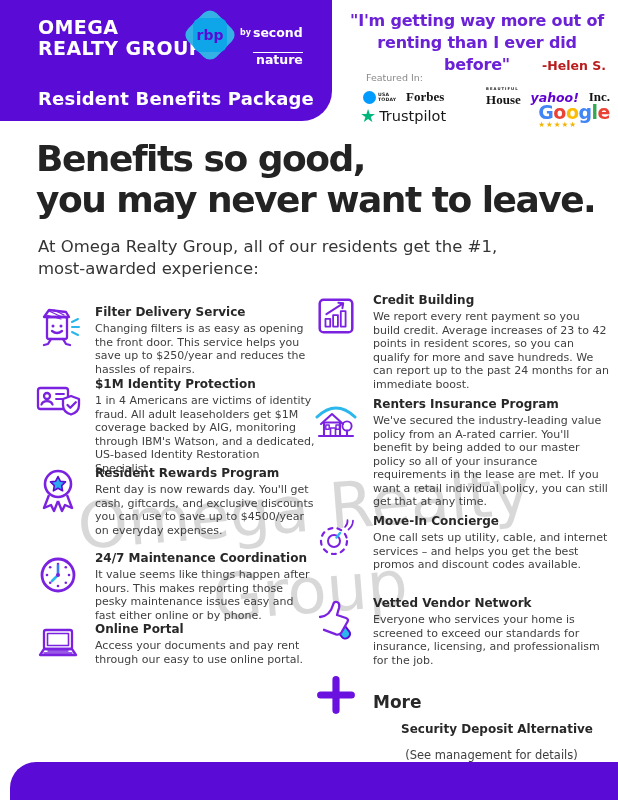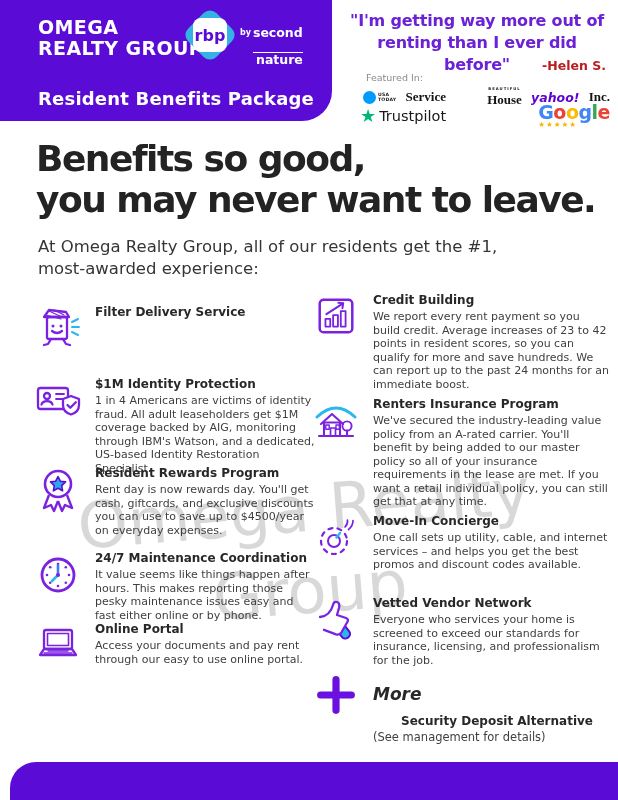--- a/index.html
+++ b/index.html
@@ -7,41 +7,41 @@
         font-family:"DejaVu Sans","Liberation Sans",sans-serif;}
   
   .hdr{position:absolute;left:0;top:0;width:332px;height:121px;background:#5a0cd6;
        border-bottom-right-radius:30px;z-index:3;}
   .company{position:absolute;left:38px;top:17px;color:#fff;font-weight:bold;font-size:19px;
            line-height:21px;letter-spacing:.4px;}
   .pkg{position:absolute;left:38px;top:88px;color:#fff;font-weight:bold;font-size:18px;letter-spacing:.2px;}
   .rbp-badge{position:absolute;left:186px;top:11px;width:48px;height:48px;}
   .rbp-diamond{position:absolute;left:4px;top:4px;width:40px;height:40px;background:#34b2e6;
                border-radius:9px;transform:rotate(45deg);}
-  .rbp-white{position:absolute;left:7px;top:7px;width:34px;height:34px;background:#ffffff;border-radius:8px;
+  .rbp-white{position:absolute;left:7px;top:7px;width:34px;height:34px;background:#0ea5e9;border-radius:8px;
              display:flex;align-items:center;justify-content:center;color:#5a0cd6;
-             font-weight:bold;font-size:16px;}
+             font-weight:bold;font-size:14px;}
   .byline{position:absolute;left:240px;top:27px;color:#fff;font-weight:bold;font-size:12.5px;line-height:12px;}
   .byline .by{font-size:8px;vertical-align:top;margin-right:2px;font-weight:bold;}
   .byline .l1{display:inline-block;border-bottom:1.5px solid #fff;padding-bottom:13px;}
   .byline .l2{display:block;margin-left:16px;margin-top:1px;}
   
   .quote{position:absolute;left:344px;top:10px;width:266px;text-align:center;color:#6b21d6;
          font-weight:bold;font-size:16px;line-height:22px;letter-spacing:-.2px;z-index:3;}
   .attrib{position:absolute;left:344px;top:58px;width:262px;text-align:right;color:#b91c1c;
           font-weight:bold;font-size:12.5px;z-index:3;}
   
   .featured-label{position:absolute;left:366px;top:72px;font-size:9.5px;color:#8a8a8a;z-index:3;}
   .logo-row{position:absolute;left:363px;top:86px;width:247px;display:flex;align-items:center;
             justify-content:space-between;z-index:3;}
   .usatoday{display:flex;align-items:center;gap:2px;}
   .usa-circle{width:13px;height:13px;border-radius:50%;background:#009bff;}
   .usa-txt{font-size:4.6px;font-weight:bold;color:#222;line-height:5px;letter-spacing:.2px;}
   .serif-logo{font-family:"Liberation Serif","DejaVu Serif",serif;font-weight:bold;font-size:13px;color:#141414;}
-  .house{position:relative;text-align:center;margin-left:32px;}
+  .house{position:relative;text-align:left;margin-left:32px;}
   .house .small{display:block;font-size:3.8px;letter-spacing:1px;font-weight:bold;color:#141414;margin-bottom:-2px;}
   .yahoo{font-size:12.5px;font-weight:bold;font-style:italic;color:#5f01d1;}
   .trust-row{position:absolute;left:360px;top:104px;width:250px;display:flex;align-items:center;
              justify-content:space-between;z-index:3;}
   .trustpilot{display:flex;align-items:center;gap:3px;}
   .tp-star{color:#00b67a;font-size:18px;line-height:18px;}
   .tp-name{font-size:14.5px;color:#191919;}
   .google{text-align:left;line-height:17px;}
   .google .word{font-size:19px;font-weight:bold;letter-spacing:-.5px;}
   .gl-b{color:#4285f4}.gl-r{color:#ea4335}.gl-y{color:#fbbc05}.gl-g{color:#34a853}
@@ -52,23 +52,23 @@
             line-height:41px;letter-spacing:-1.5px;z-index:2;}
   .subhead{position:absolute;left:38px;top:236px;font-size:16.5px;color:#353535;line-height:22px;z-index:2;}
   
   .watermark{position:absolute;left:72px;top:468px;width:470px;text-align:center;z-index:1;
              transform:rotate(-4.5deg);color:rgba(125,125,125,.30);font-size:64px;line-height:82px;}
   
   .benefit{position:absolute;display:flex;gap:13px;z-index:2;}
   .bicon{flex:0 0 48px;display:flex;justify-content:center;align-items:flex-start;}
   .b-title{font-size:12px;font-weight:bold;color:#282828;margin-bottom:3px;}
   .b-body{font-size:11px;line-height:13.5px;color:#3f3f3f;}
-  .more-title{font-size:17px;font-weight:bold;color:#282828;margin:12px 0 10px 0;font-style:italic;}
+  .more-title{font-size:17px;font-weight:bold;color:#282828;margin:20px 0 10px 0;}
   .more-feature{font-size:12px;font-weight:bold;color:#282828;margin-left:28px;}
-  .more-note{font-size:11.5px;color:#3f3f3f;margin-top:2px;}
+  .more-note{font-size:11.5px;color:#3f3f3f;margin-top:12px;text-align:center;}
   
   .footer{position:absolute;left:10px;top:762px;width:608px;height:38px;background:#5a0cd6;
           border-top-left-radius:26px;z-index:3;}
 </style>
 </head>
 <body>
 
 <div class="page">
 
   <div class="hdr">
@@ -95,21 +95,21 @@
 
   <div class="featured-label">Featured In:</div>
   <div class="logo-row">
     <div class="usatoday">
       <div class="usa-circle"></div>
       <div class="usa-txt">
         <div>USA</div>
         <div>TODAY</div>
       </div>
     </div>
-    <div class="serif-logo">Service</div>
+    <div class="serif-logo">Forbes</div>
     <div class="house">
       <span class="small">BEAUTIFUL</span>
       <span class="serif-logo">House</span>
     </div>
     <div class="yahoo">yahoo!</div>
     <div class="serif-logo">Inc.</div>
   </div>
   <div class="trust-row">
     <div class="trustpilot">
       <span class="tp-star">★</span>
@@ -147,20 +147,21 @@
         </g>
         <circle cx="19" cy="21" r="1.5" fill="#7a22e0"></circle>
         <circle cx="27" cy="21" r="1.5" fill="#7a22e0"></circle>
         <g stroke="#2bb7ec" stroke-width="2" stroke-linecap="round" fill="none">
           <path d="M38 17 l6 -3 M38 22 h7 M38 27 l6 3"></path>
         </g>
       </svg>
     </div>
     <div class="btxt" style="width:222px">
       <div class="b-title">Filter Delivery Service</div>
+      <div class="b-body">Changing filters is as easy as opening the front door. This service helps you save up to $250/year and reduces the hassles of repairs.</div>
     </div>
   </div>
 
   <div class="benefit" style="left:34px;top:377px;width:285px">
     <div class="bicon">
       <svg width="48" height="48" viewBox="0 0 48 48">
         <g fill="none" stroke="#7a22e0" stroke-width="2.3" stroke-linecap="round" stroke-linejoin="round">
           <rect x="4" y="11" width="30" height="21" rx="2.5"></rect>
           <circle cx="13" cy="19" r="3"></circle>
           <path d="M7.5 27.5 c1.5 -4.5 9.5 -4.5 11 0"></path>

